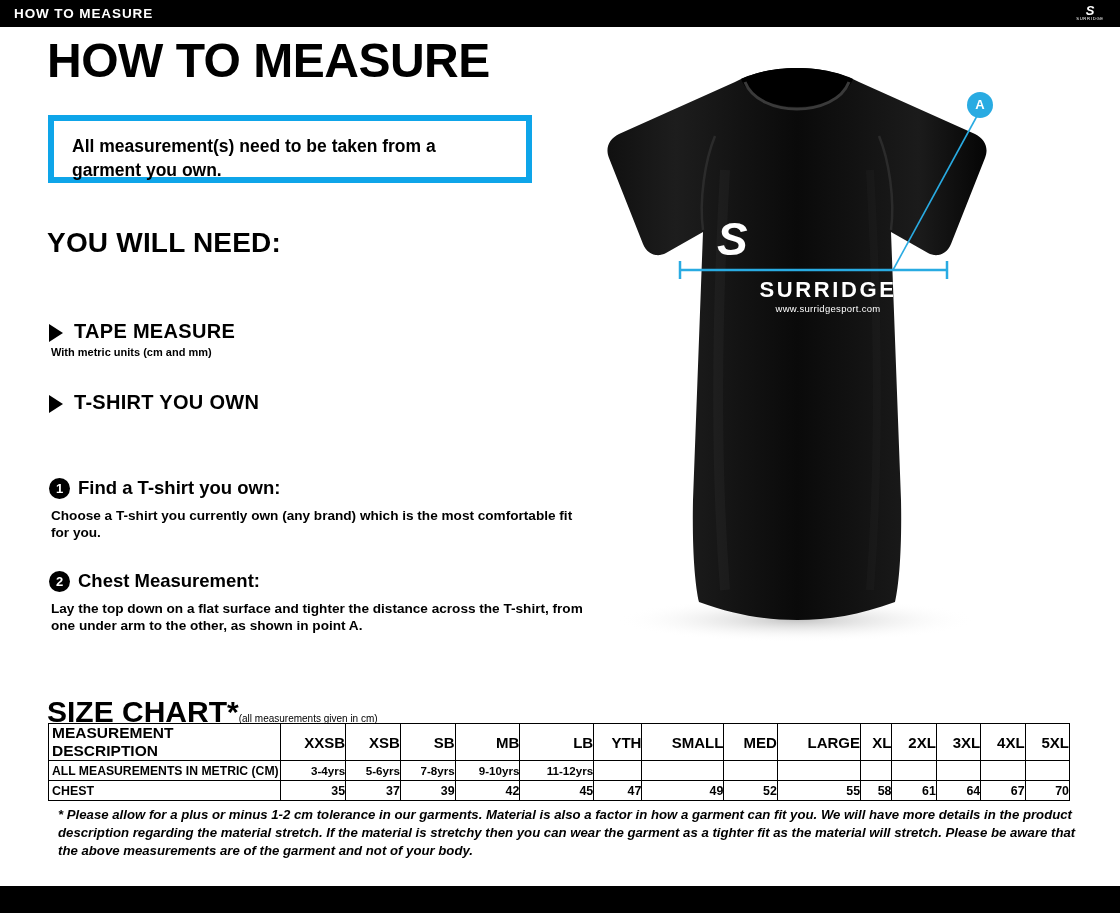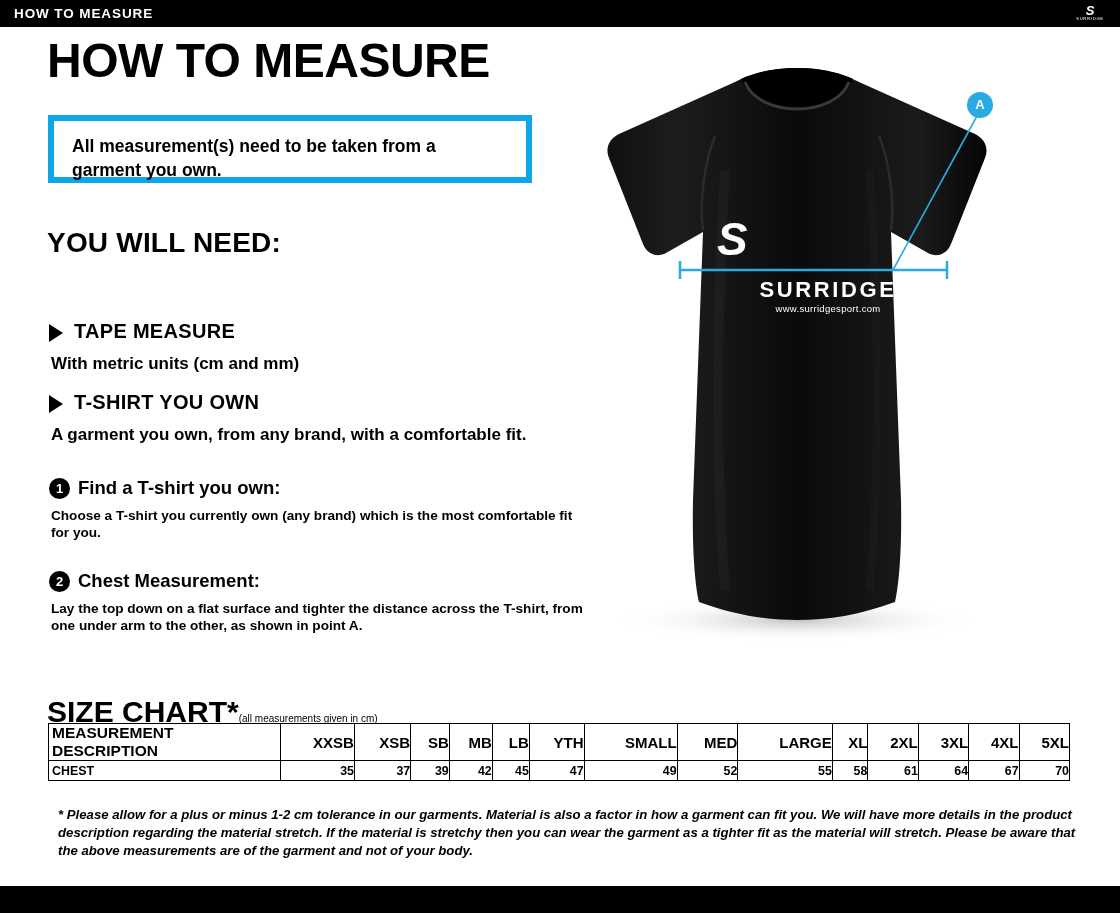--- a/index.html
+++ b/index.html
@@ -105,22 +105,22 @@
   .need-item .need-title {
     position: absolute;
     left: 25px; top: 0;
     font-size: 20px;
     font-weight: bold;
     letter-spacing: 0.3px;
     white-space: nowrap;
   }
   .need-item .need-sub {
     position: absolute;
-    left: 2px; top: 34px;
-    font-size: 17px;
+    left: 2px; top: 26px;
+    font-size: 11px;
     font-weight: bold;
     white-space: nowrap;
   }
 
   .step { position: absolute; }
   .step .num {
     position: absolute;
     left: 0; top: 0;
     width: 21px; height: 21px;
     border-radius: 50%;
@@ -276,21 +276,20 @@
 
 <div class="need-item" style="left:49px; top:320px; width:520px; height:46px;">
   <span class="tri"></span>
   <span class="need-title">TAPE MEASURE</span>
   <span class="need-sub">With metric units (cm and mm)</span>
 </div>
 
 <div class="need-item" style="left:49px; top:391px; width:520px; height:46px;">
   <span class="tri outline"></span>
   <span class="need-title">T-SHIRT YOU OWN</span>
-  <span class="need-sub">A garment you own, from any brand, with a comfortable fit.</span>
 </div>
 
 <div class="step" style="left:49px; top:478px; width:560px; height:70px;">
   <span class="num">1</span>
   <span class="step-title">Find a T-shirt you own:</span>
   <span class="step-body">Choose a T-shirt you currently own (any brand) which is the most comfortable fit for you.</span>
 </div>
 
 <div class="step" style="left:49px; top:571px; width:560px; height:70px;">
   <span class="num">2</span>
@@ -380,20 +379,37 @@
       <th>MED</th>
       <th>LARGE</th>
       <th>XL</th>
       <th>2XL</th>
       <th>3XL</th>
       <th>4XL</th>
       <th>5XL</th>
     </tr>
   </thead>
   <tbody>
+    <tr class="metric">
+      <td class="desc-col">ALL MEASUREMENTS IN METRIC (CM)</td>
+      <td>3-4yrs</td>
+      <td>5-6yrs</td>
+      <td>7-8yrs</td>
+      <td>9-10yrs</td>
+      <td>11-12yrs</td>
+      <td></td>
+      <td></td>
+      <td></td>
+      <td></td>
+      <td></td>
+      <td></td>
+      <td></td>
+      <td></td>
+      <td></td>
+    </tr>
     <tr>
       <td class="desc-col">CHEST</td>
       <td>35</td>
       <td>37</td>
       <td>39</td>
       <td>42</td>
       <td>45</td>
       <td>47</td>
       <td>49</td>
       <td>52</td>

